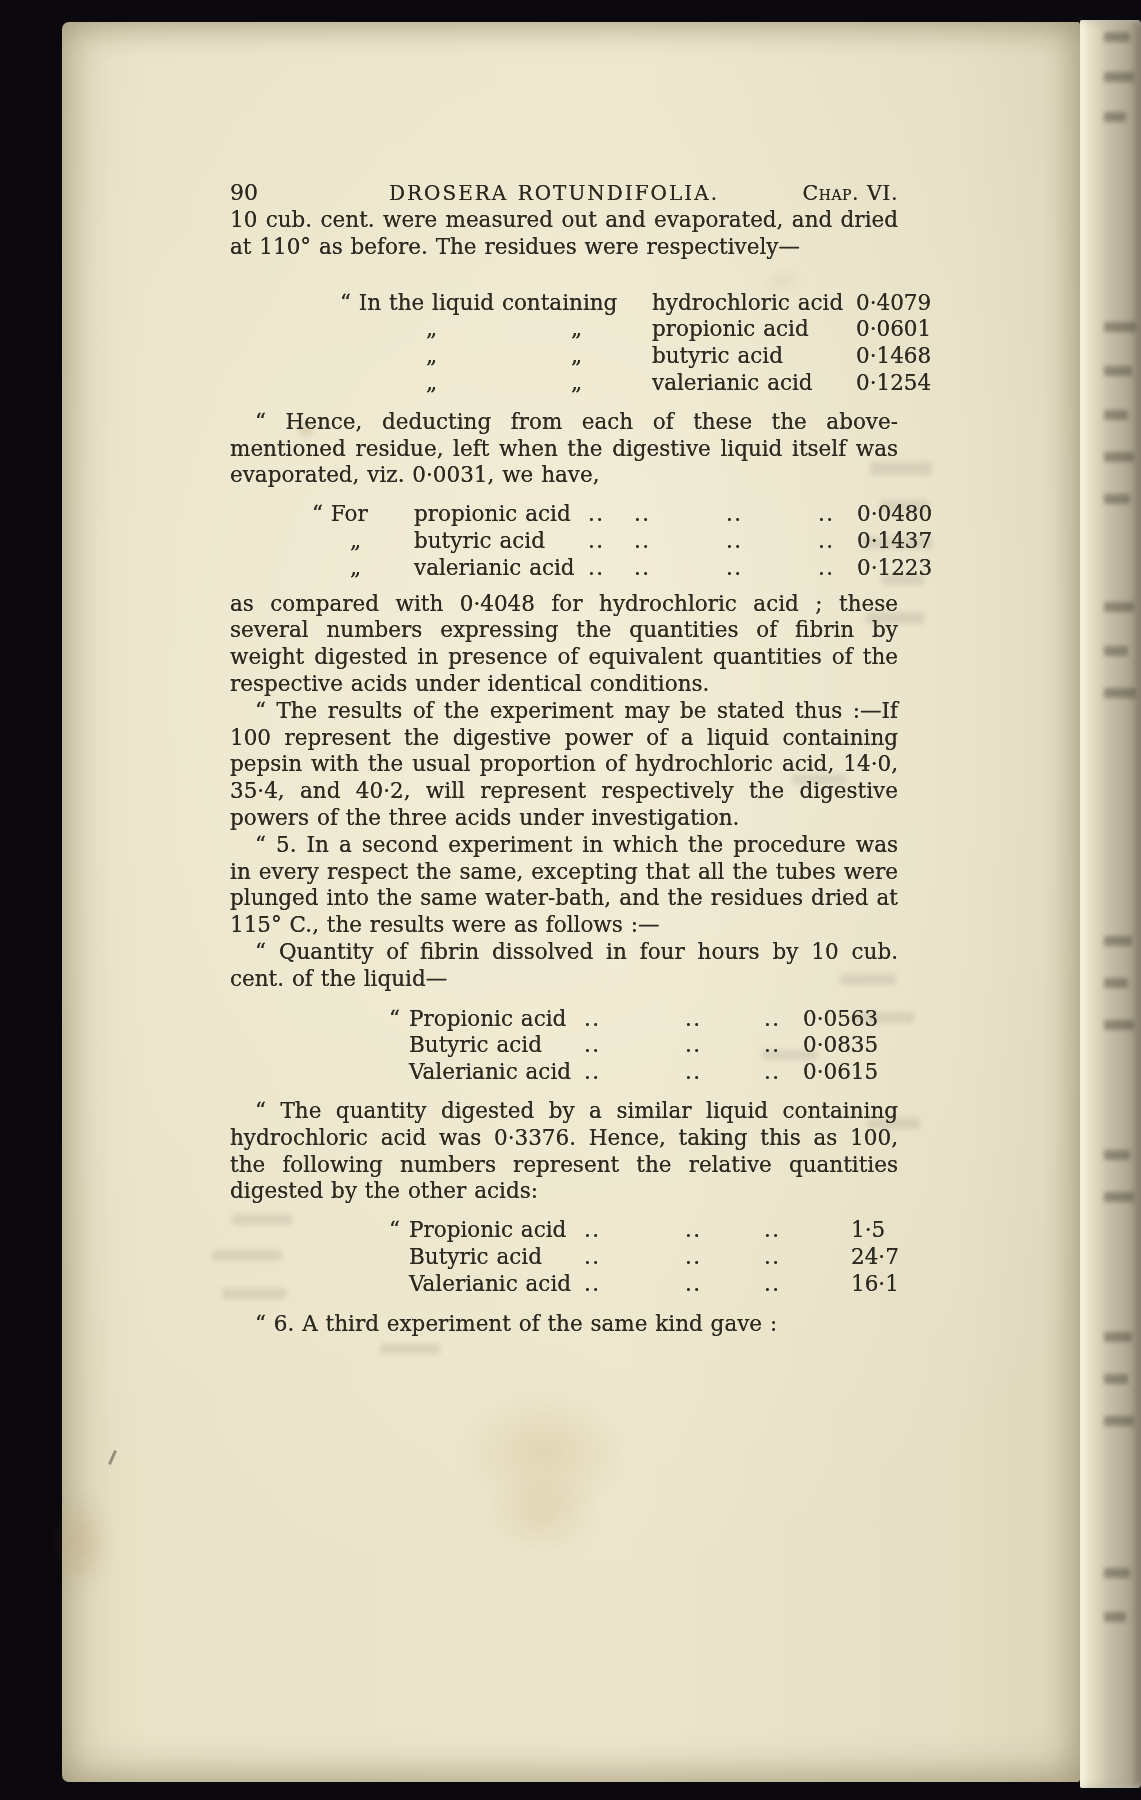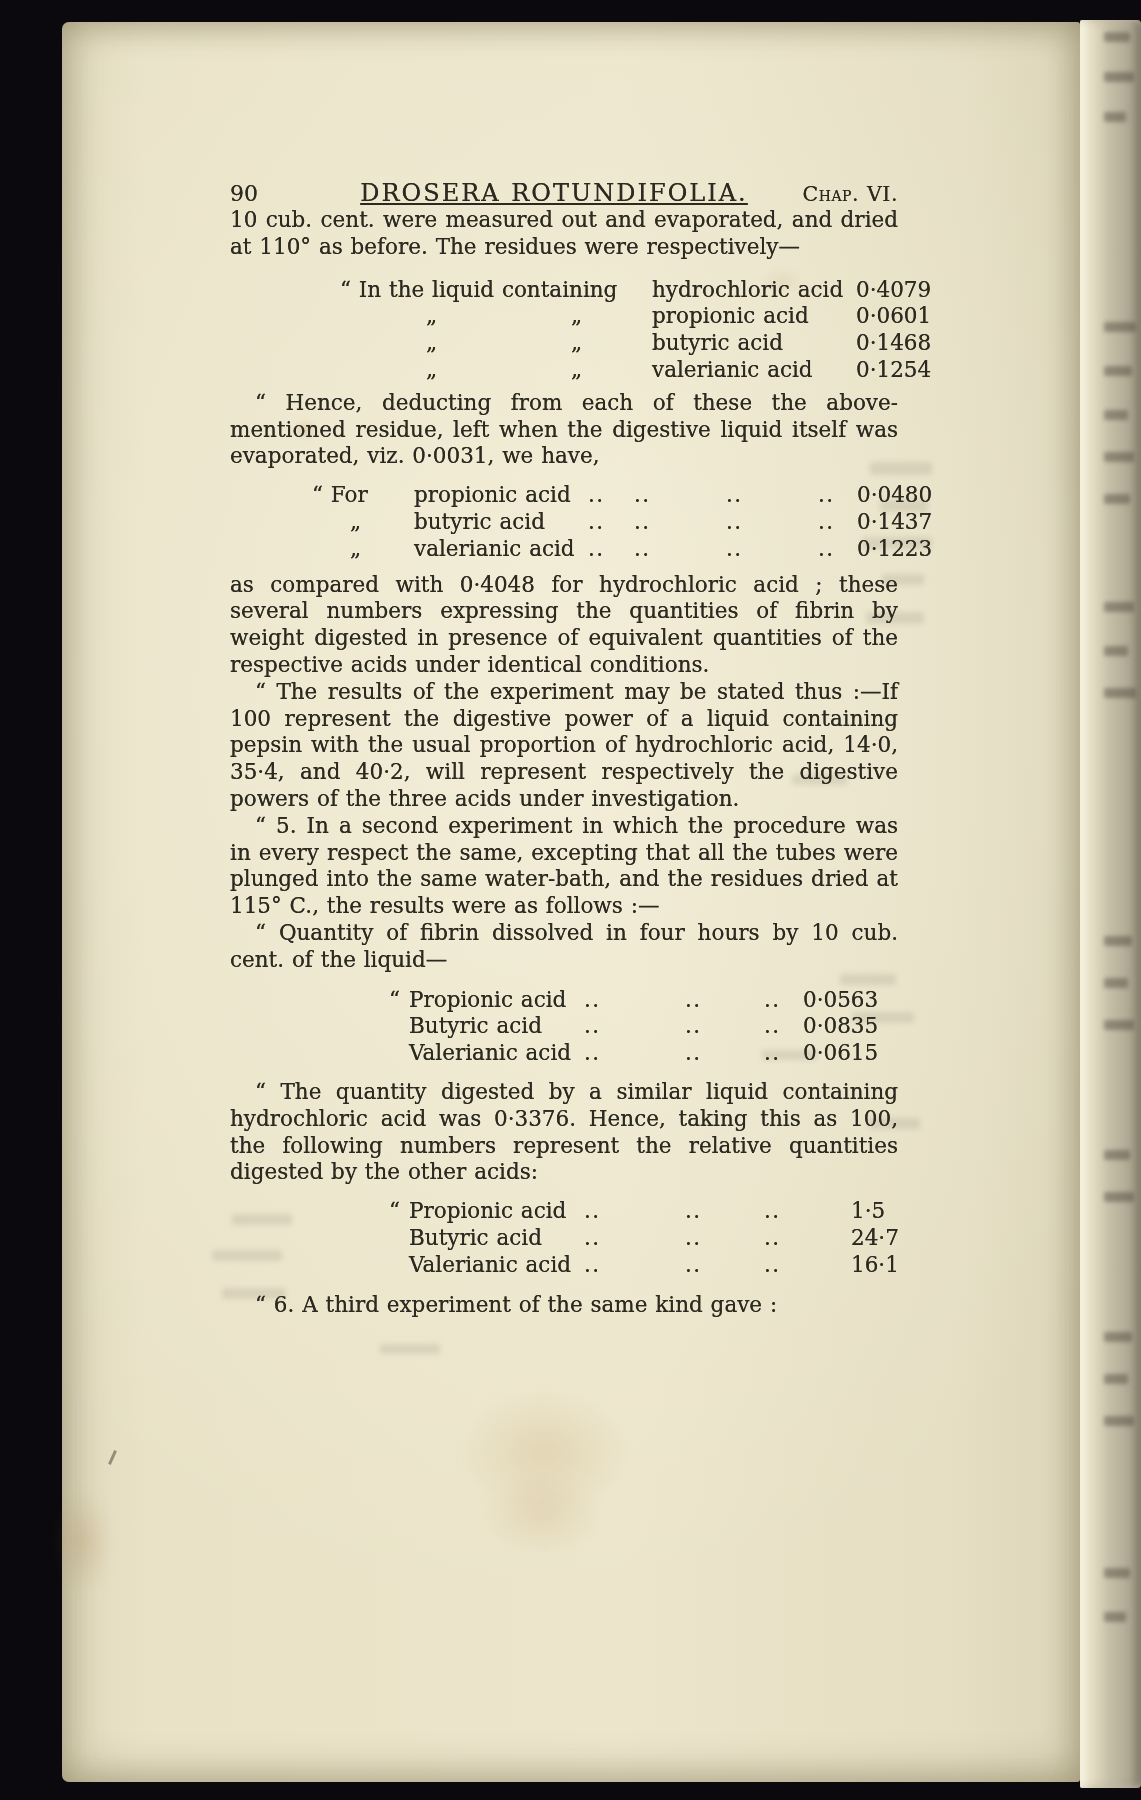--- a/index.html
+++ b/index.html
@@ -43,21 +43,21 @@
           box-shadow:inset 6px 0 8px rgba(255,255,244,.5), inset -6px 0 10px rgba(60,52,40,.35);}
   .fsm{position:absolute;left:24px;width:30px;height:10px;background:rgba(66,60,50,.42);
        filter:blur(2px);border-radius:2px;}
 
   
   .content{position:absolute;left:168px;top:158px;width:668px;color:#2c2920;
            font-size:21.5px;line-height:26.8px;word-spacing:1px;
            text-shadow:0 0 .5px rgba(44,41,32,.85);}
   .hdr{display:flex;align-items:baseline;height:27px;}
   .pgnum{width:110px;font-size:22px;}
-  .rtitle{flex:1;text-align:center;font-size:24px;letter-spacing:2px;text-decoration:underline;}
+  .rtitle{flex:1;text-align:center;font-size:20px;letter-spacing:2px;}
   .chap{width:130px;text-align:right;font-variant:small-caps;font-size:20.5px;letter-spacing:.5px;}
 
   .para{margin:0;text-align:justify;}
   .ind{text-indent:25px;}
 
   .tbl{position:relative;}
   .trow{position:relative;height:26.8px;}
   .ab{position:absolute;top:0;white-space:nowrap;}
   .ditto{letter-spacing:1px;}
   .dot{letter-spacing:1.5px;}
@@ -94,21 +94,21 @@
     <div class="content">
 
       <div class="hdr">
         <span class="pgnum">90</span>
         <span class="rtitle">DROSERA ROTUNDIFOLIA.</span>
         <span class="chap">Chap. VI.</span>
       </div>
 
       <p class="para" style="">10 cub. cent. were measured out and evaporated, and dried at 110° as before.  The residues were respectively—</p>
 
-      <div class="tbl" style="margin-top:16px">
+      <div class="tbl" style="margin-top:29px">
         <div class="trow">
           <span class="ab" style="left:110px">“ In the liquid containing</span>
           <span class="ab" style="left:422px">hydrochloric acid</span>
           <span class="ab" style="left:626px">0·4079</span>
         </div>
         <div class="trow">
           <span class="ab ditto" style="left:196px">„</span>
           <span class="ab ditto" style="left:341px">„</span>
           <span class="ab" style="left:422px">propionic acid</span>
           <span class="ab" style="left:626px">0·0601</span>
@@ -120,21 +120,21 @@
           <span class="ab" style="left:626px">0·1468</span>
         </div>
         <div class="trow">
           <span class="ab ditto" style="left:196px">„</span>
           <span class="ab ditto" style="left:341px">„</span>
           <span class="ab" style="left:422px">valerianic acid</span>
           <span class="ab" style="left:626px">0·1254</span>
         </div>
       </div>
 
-      <p class="para ind" style="margin-top:6px">“ Hence, deducting from each of these the above-mentioned residue, left when the digestive liquid itself was evaporated, viz. 0·0031, we have,</p>
+      <p class="para ind" style="margin-top:12px">“ Hence, deducting from each of these the above-mentioned residue, left when the digestive liquid itself was evaporated, viz. 0·0031, we have,</p>
 
       <div class="tbl" style="margin-top:12px">
         <div class="trow">
           <span class="ab" style="left:82px">“ For</span>
           <span class="ab" style="left:184px">propionic acid</span>
           <span class="ab dot" style="left:358px">..</span>
           <span class="ab dot" style="left:404px">..</span>
           <span class="ab dot" style="left:496px">..</span>
           <span class="ab dot" style="left:588px">..</span>
           <span class="ab" style="left:627px">0·0480</span>

